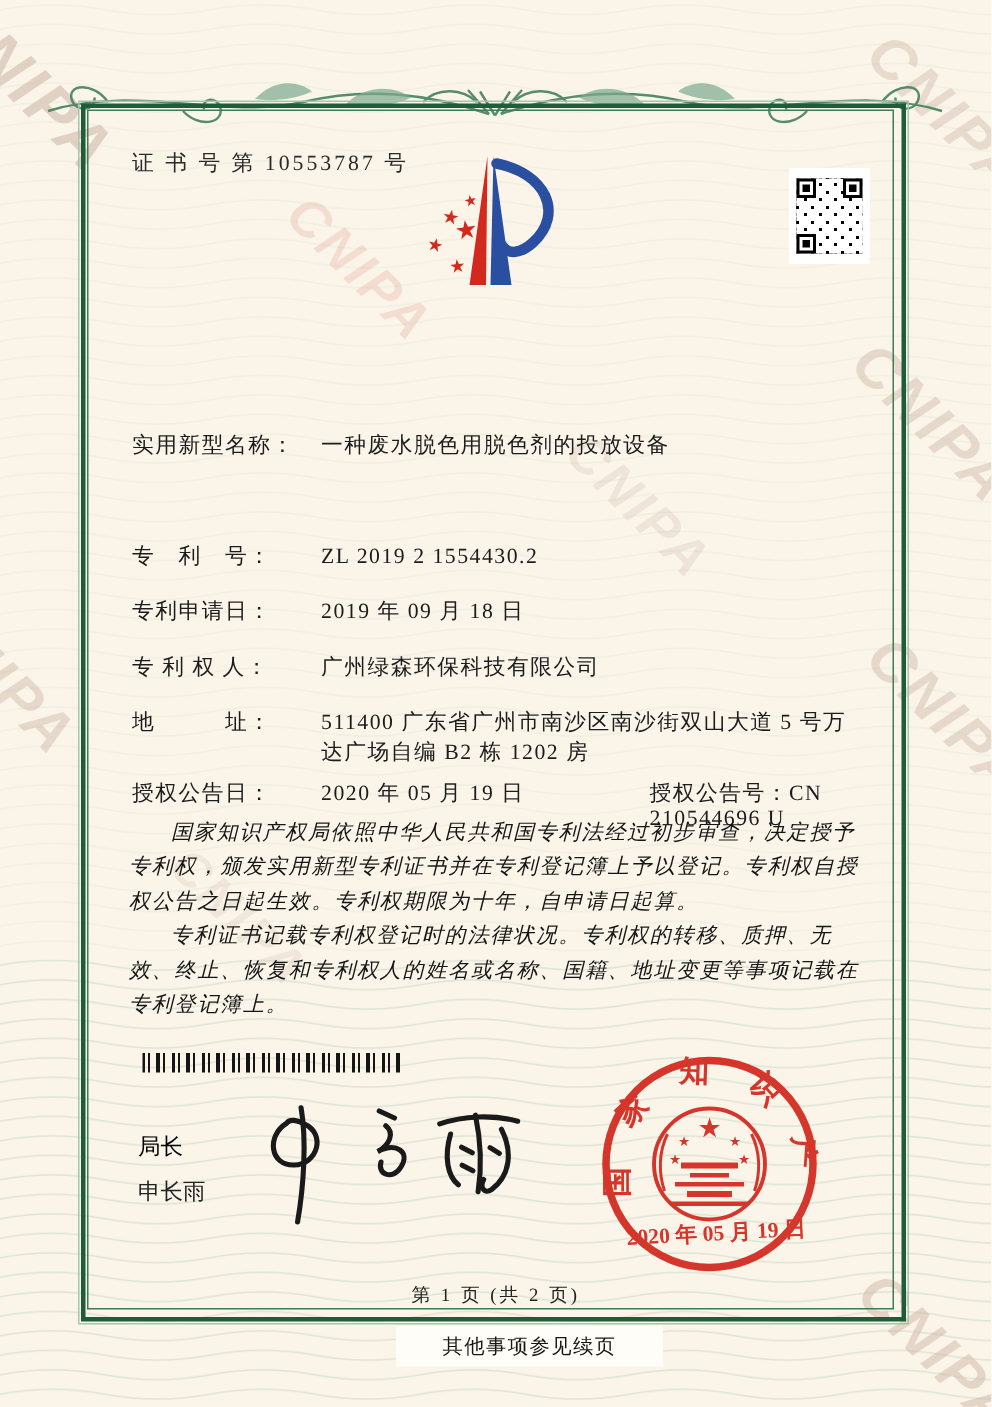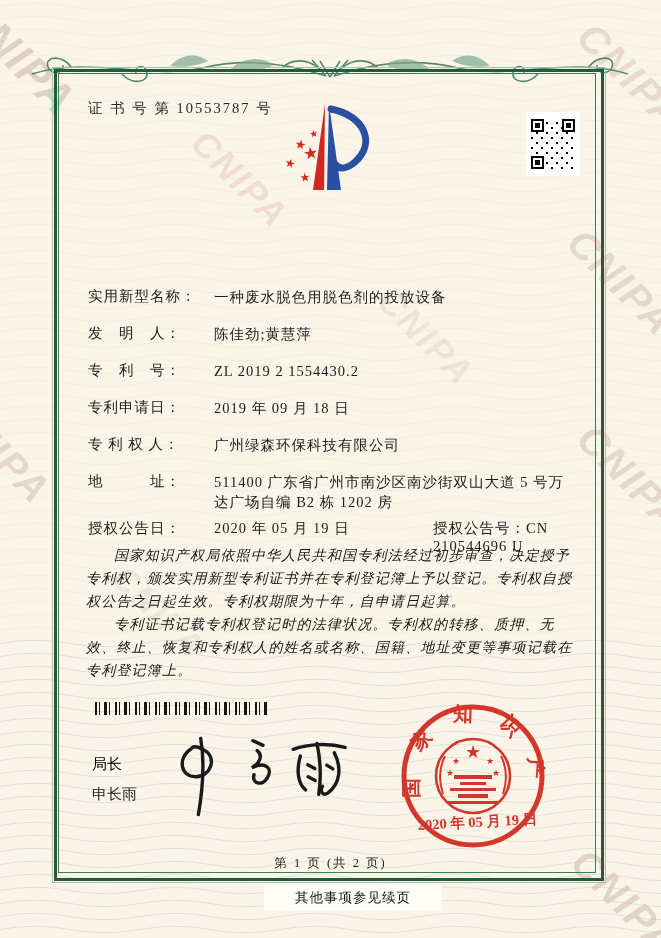--- a/index.html
+++ b/index.html
@@ -119,23 +119,20 @@
         <span class="finder f-tl"></span>
         <span class="finder f-tr"></span>
         <span class="finder f-bl"></span>
       </div>
     </div>
 
 
     <div class="row" style="top:287px">
       <span class="lbl">实用新型名称：</span><span class="val">一种废水脱色用脱色剂的投放设备</span>
     </div>
-    <div class="row" style="top:324px">
-      <span class="lbl">发　明　人：</span><span class="val">陈佳劲;黄慧萍</span>
-    </div>
     <div class="row" style="top:361px">
       <span class="lbl">专　利　号：</span><span class="val">ZL 2019 2 1554430.2</span>
     </div>
     <div class="row" style="top:398px">
       <span class="lbl">专利申请日：</span><span class="val">2019 年 09 月 18 日</span>
     </div>
     <div class="row" style="top:435px">
       <span class="lbl">专 利 权 人：</span><span class="val">广州绿森环保科技有限公司</span>
     </div>
     <div class="row" style="top:472px">

